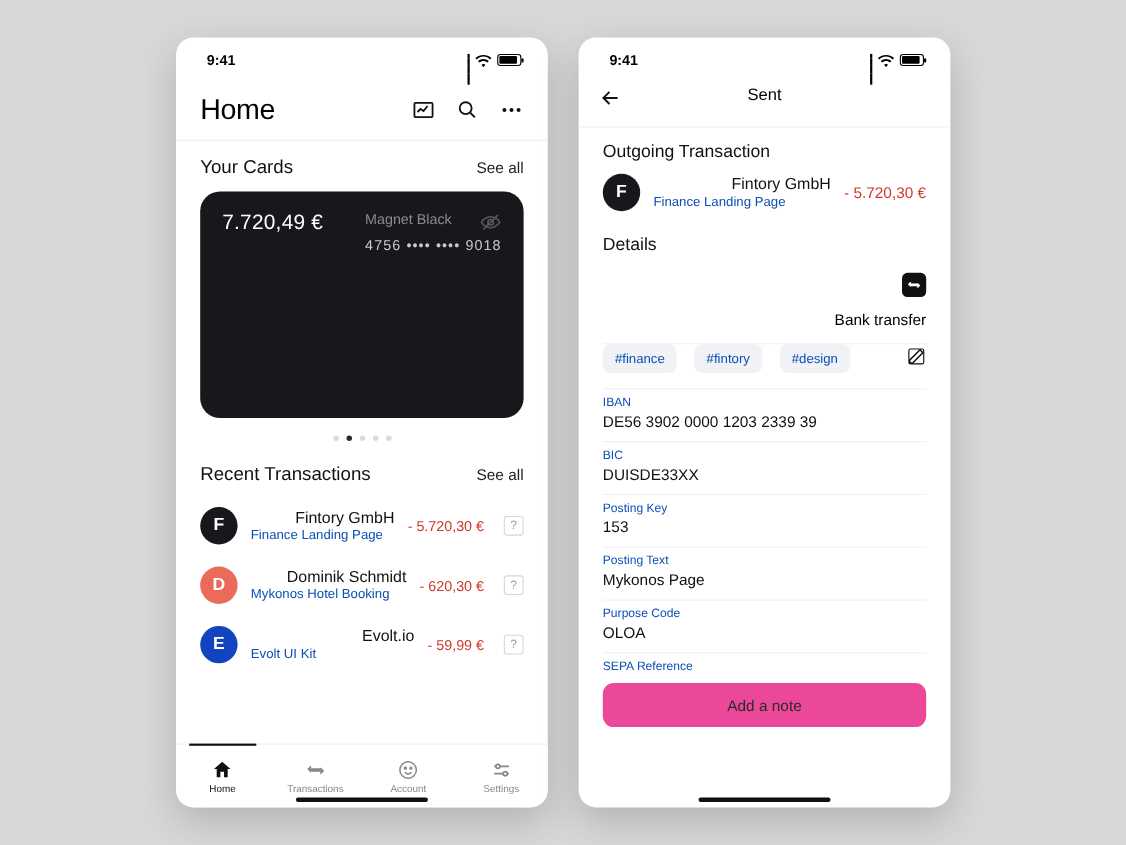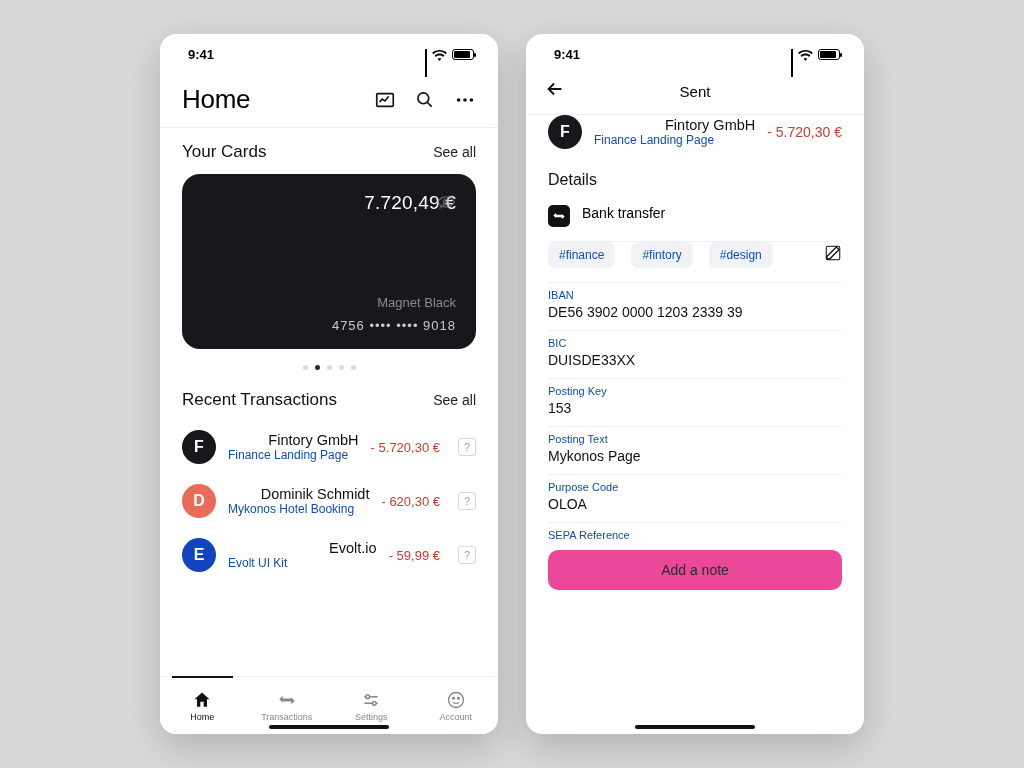--- a/index.html
+++ b/index.html
@@ -46,23 +46,23 @@
   .divider { height:1px; background:#eceef0; margin:0;}
   .section-header { display:flex; justify-content:space-between; align-items:center; padding: 14px 22px 10px;}
   .section-title { font-size:17px; font-weight:400; color:#111;}
   .see-all { font-size:14px; color:#232323; cursor:pointer;}
   .card {
     margin: 2px 22px 10px;
     background: #17171c;
     border-radius: 18px;
     color:#fff;
     padding: 18px 20px 16px;
-    height: 175px;
+    height: 206px;
     position:relative;
-    display:flex; flex-direction:column; justify-content:space-between;text-align:right;
+    display:flex; flex-direction:row; justify-content:space-between;
   }
   .card-balance { font-size:19px; font-weight:500; letter-spacing:0.2px;}
   .card-hide-icon { position:absolute; top:18px; right:20px; opacity:0.55;}
   .card-name { color:#8a8a94; font-size:13px; margin-bottom:8px;}
   .card-number { color:#c9c9cf; font-size:13px; letter-spacing:1px;}
   .pager-dots { display:flex; gap:7px; justify-content:center; padding:6px 0 6px;}
   .pager-dots i{ width:5px; height:5px; border-radius:50%; background:#d8dbe0; display:block;}
   .pager-dots i.active{ background:#2a2a2e;}
   .tx-list { padding: 0 22px; }
   .tx-row { display:flex; align-items:center; gap:12px; padding:10px 0;}
@@ -80,27 +80,27 @@
     height:58px; border-top:1px solid #edeef1;
     display:flex; background:#fff;
   }
   .tab { flex:1; display:flex; flex-direction:column; align-items:center; justify-content:center; gap:2px; font-size:9px; color:#888; cursor:pointer;}
   .tab.active { color:#111; position:relative;}
   .tab.active::before{content:"";position:absolute;top:-1px;left:12px;right:12px;height:2px;background:#111;}
   .tab svg{ width:20px;height:20px;}
   .home-indicator { position:absolute; bottom:5px; left:50%; transform:translateX(-50%); width:120px;height:4px;background:#111;border-radius:3px;}
   .scroll-area{flex:1;overflow:hidden;}
   
-  .detail-header{ display:flex; align-items:center; padding:10px 18px 10px; position:relative;}
+  .detail-header{ display:flex; align-items:flex-start; padding:10px 18px 10px; position:relative;}
   .detail-header .back{cursor:pointer;}
   .detail-header .title{ position:absolute; left:0;right:0;text-align:center; font-size:15px; font-weight:500;}
   .section-label { font-size:16px; padding:14px 22px 10px; color:#111;}
   .out-tx { display:flex; align-items:center; gap:12px; padding:0 22px 16px;}
   .out-amount { color:#d0392e; font-size:14px;}
-  .detail-row { display:flex; align-items:flex-start; gap:12px; padding:6px 22px 14px;}
+  .detail-row { display:flex; align-items:flex-end; gap:12px; padding:6px 22px 14px;flex-direction:column;}
   .swap-icon { width:22px;height:22px;background:#111;border-radius:5px;display:flex;align-items:center;justify-content:center;}
   .chips { display:flex; gap:16px; padding:0 22px 14px; align-items:center;}
   .chip { background:#f0f2f6; border-radius:7px; padding:6px 11px; font-size:12px; color:#0d4fb7; cursor:pointer;}
   .edit-btn { margin-left:auto; cursor:pointer;}
   .kv { padding:6px 22px 10px;}
   .kv .k { font-size:11px; color:#0d4fb7; margin-bottom:3px;}
   .kv .v { font-size:14px; color:#111;}
   .add-note-btn {
     margin:2px 22px 0; padding:12px; text-align:center; font-size:14px;
     background:#ec4899; border-radius:10px; cursor:pointer; color:#2b2b2e;
@@ -226,36 +226,36 @@
         </svg>
       <span>Home</span>
     </div>
     <div class="tab">
       <svg viewBox="0 0 24 24" fill="none" stroke="#888" stroke-width="1.8">
           <path d="M7 8l-3 3 3 3M4 11h13M17 16l3-3-3-3M20 13H7"></path>
         </svg>
       <span>Transactions</span>
     </div>
     <div class="tab">
-      <svg viewBox="0 0 24 24" fill="none" stroke="#888" stroke-width="1.8">
-          <path d="M4 8h16M4 16h16"></path>
-          <circle cx="8" cy="8" r="2.2" fill="#fff"></circle>
-          <circle cx="16" cy="16" r="2.2" fill="#fff"></circle>
-        </svg>
-      <span>Settings</span>
-    </div>
-    <div class="tab">
       <svg viewBox="0 0 24 24" fill="none" stroke="#888" stroke-width="1.6">
           <circle cx="12" cy="12" r="9"></circle>
           <circle cx="9" cy="10" r="1" fill="#888"></circle>
           <circle cx="15" cy="10" r="1" fill="#888"></circle>
           <path d="M8.5 14.5c1 1.2 2.2 1.8 3.5 1.8s2.5-.6 3.5-1.8"></path>
         </svg>
       <span>Account</span>
     </div>
+    <div class="tab">
+      <svg viewBox="0 0 24 24" fill="none" stroke="#888" stroke-width="1.8">
+          <path d="M4 8h16M4 16h16"></path>
+          <circle cx="8" cy="8" r="2.2" fill="#fff"></circle>
+          <circle cx="16" cy="16" r="2.2" fill="#fff"></circle>
+        </svg>
+      <span>Settings</span>
+    </div>
   </div>
   <div class="home-indicator"></div>
 </div>
 
 <div class="phone">
   <div class="status-bar">
     <span>9:41</span>
     <div class="status-icons">
       <span class="bars">
           <i></i>
@@ -274,20 +274,21 @@
     <div class="back">
       <svg width="22" height="22" viewBox="0 0 24 24" fill="none" stroke="#111" stroke-width="2">
           <path d="M19 12H5M11 6l-6 6 6 6"></path>
         </svg>
     </div>
     <div class="title">Sent</div>
   </div>
   <div class="divider"></div>
 
   <div class="scroll-area">
+    <div class="section-label">Outgoing Transaction</div>
     <div class="out-tx">
       <div class="avatar black">F</div>
       <div class="tx-meta">
         <div class="tx-title">Fintory GmbH</div>
         <div class="tx-sub">Finance Landing Page</div>
       </div>
       <div class="out-amount">- 5.720,30 €</div>
     </div>
 
     <div class="section-label" style="padding-top:6px">Details</div>

